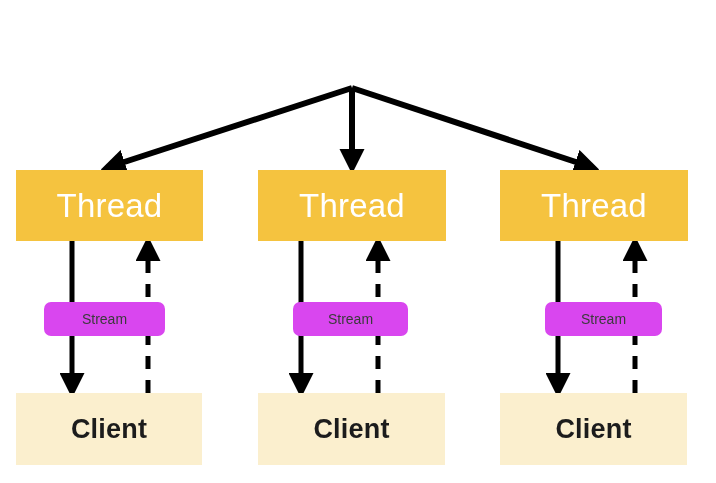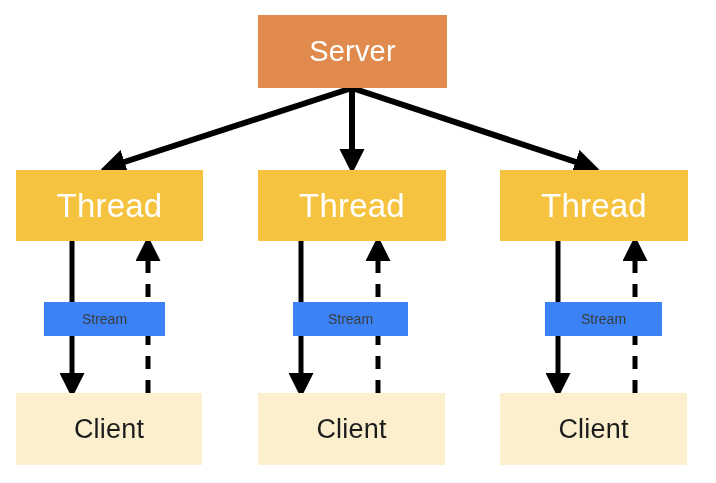--- a/index.html
+++ b/index.html
@@ -43,31 +43,32 @@
     letter-spacing: 0.2px;
   }
   .node-thread {
     background: #f5c33f;
     color: #ffffff;
     font-size: 33px;
     font-weight: 400;
     letter-spacing: 0.2px;
   }
   .node-stream {
-    background: #3b82f6;
+    background: #d946ef;
     color: #3b3b3b;
     font-size: 14px;
     font-weight: 400;
     z-index: 5;
+    border-radius: 7px;
   }
   .node-client {
     background: #fbefce;
     color: #1c1c1c;
     font-size: 27px;
-    font-weight: 400;
+    font-weight: 700;
     letter-spacing: 0.2px;
     z-index: 5;
   }
 </style>
 </head>
 <body>
 
 <div id="canvas">
 
   <svg id="svg-layer" viewBox="0 0 716 483" xmlns="http://www.w3.org/2000/svg">
@@ -95,23 +96,20 @@
       <line class="conn-down" x1="301" y1="241" x2="301" y2="386" stroke="#000000" stroke-width="5" marker-end="url(#head-solid)"></line>
       <line class="conn-up" x1="378" y1="393" x2="378" y2="248" stroke="#000000" stroke-width="5" stroke-dasharray="13,11" marker-end="url(#head-solid)"></line>
     </g>
 
     <g>
       <line class="conn-down" x1="558" y1="241" x2="558" y2="386" stroke="#000000" stroke-width="5" marker-end="url(#head-solid)"></line>
       <line class="conn-up" x1="635" y1="393" x2="635" y2="248" stroke="#000000" stroke-width="5" stroke-dasharray="13,11" marker-end="url(#head-solid)"></line>
     </g>
   </svg>
 
-  <div class="node node-server" style="left:258px; top:15px; width:189px; height:73px;">
-    <span>Server</span>
-  </div>
 
   <div class="node node-thread" style="left:16px; top:170px; width:187px; height:71px;">
     <span>Thread</span>
   </div>
   <div class="node node-stream" style="left:44px; top:302px; width:121px; height:34px;">
     <span>Stream</span>
   </div>
   <div class="node node-client" style="left:16px; top:393px; width:186px; height:72px;">
     <span>Client</span>
   </div>

